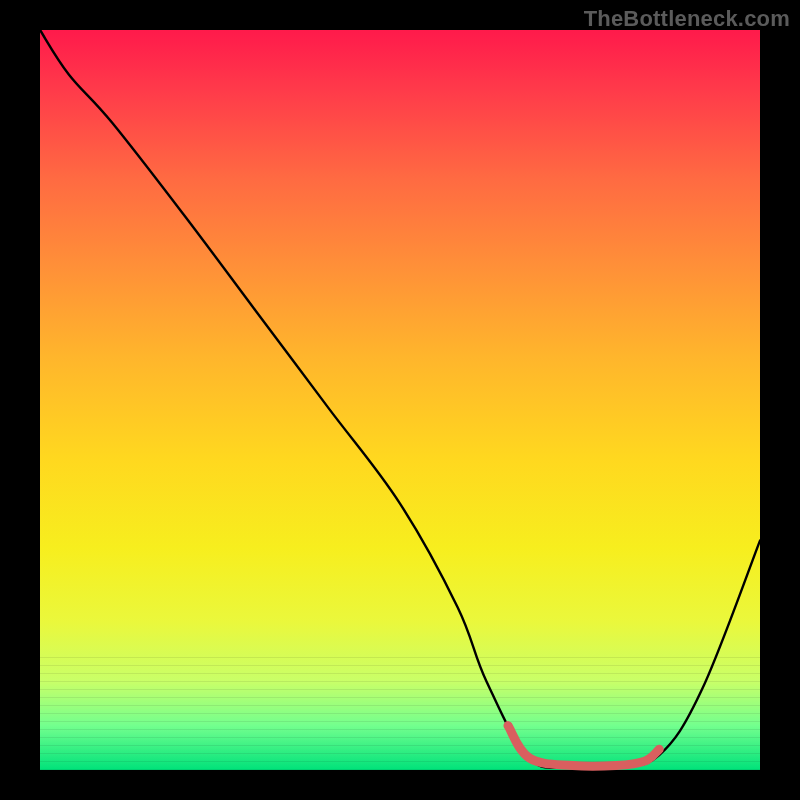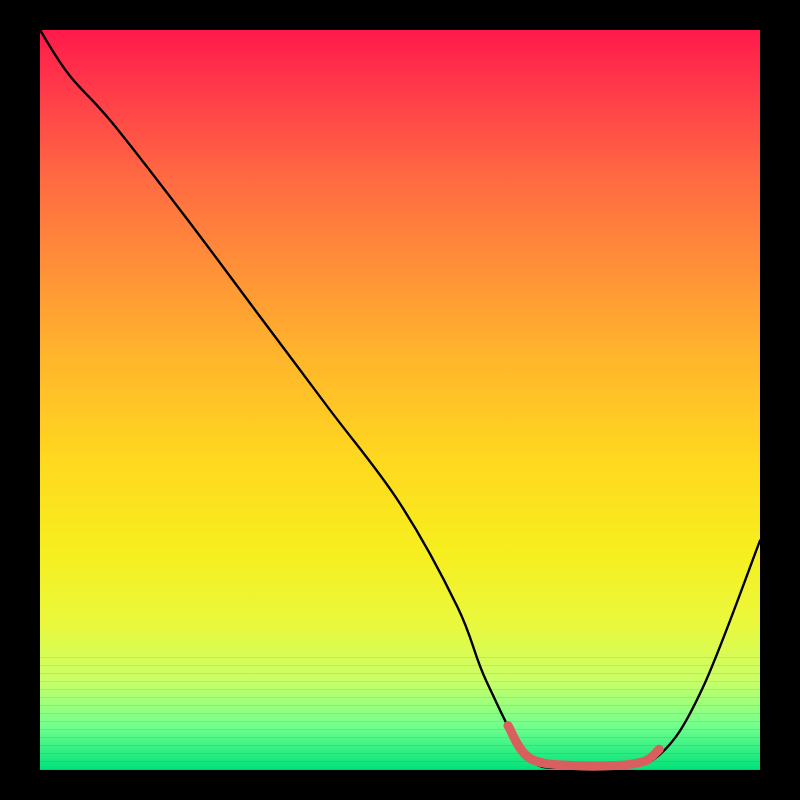--- a/index.html
+++ b/index.html
@@ -74,20 +74,21 @@
     inset: 0;
     width: 100%;
     height: 100%;
     overflow: visible;
   }
 </style>
 </head>
 <body>
 
 <div class="wrap">
+  <div class="attribution">TheBottleneck.com</div>
 
   <div class="plot-box">
     <div class="gradient"></div>
     <div class="bands"></div>
 
     <svg class="curve" viewBox="0 0 720 740" preserveAspectRatio="none">
       <path fill="none" stroke="#000000" stroke-width="2.4" stroke-linecap="round" stroke-linejoin="round" d="M 0.00 0.00 C 5.18 7.99, 15.84 27.75, 28.80 44.40 C 41.76 61.05, 51.26 67.19, 72.00 92.50 C 92.74 117.81, 118.08 151.03, 144.00 185.00 C 169.92 218.97, 190.08 246.57, 216.00 281.20 C 241.92 315.83, 262.08 342.77, 288.00 377.40 C 313.92 412.03, 336.67 437.64, 360.00 473.60 C 383.33 509.56, 402.05 545.23, 417.60 577.20 C 433.15 609.17, 433.44 623.89, 446.40 651.20 C 459.36 678.51, 474.05 713.58, 489.60 728.90 C 505.15 744.22, 517.25 734.97, 532.80 736.30 C 548.35 737.63, 560.45 738.30, 576.00 736.30 C 591.55 734.30, 603.65 739.19, 619.20 725.20 C 634.75 711.21, 644.26 697.23, 662.40 658.60 C 680.54 619.97, 709.63 537.24, 720.00 510.60"></path>
       <path fill="none" stroke="#d95f5f" stroke-width="9" stroke-linecap="round" stroke-linejoin="round" d="M 468.00 695.60 C 471.89 701.46, 477.94 720.97, 489.60 728.16 C 501.26 735.35, 517.25 734.23, 532.80 735.56 C 548.35 736.89, 563.04 736.36, 576.00 735.56 C 588.96 734.76, 597.02 734.05, 604.80 731.12 C 612.58 728.19, 616.61 721.41, 619.20 719.28"></path>
     </svg>
   </div>

